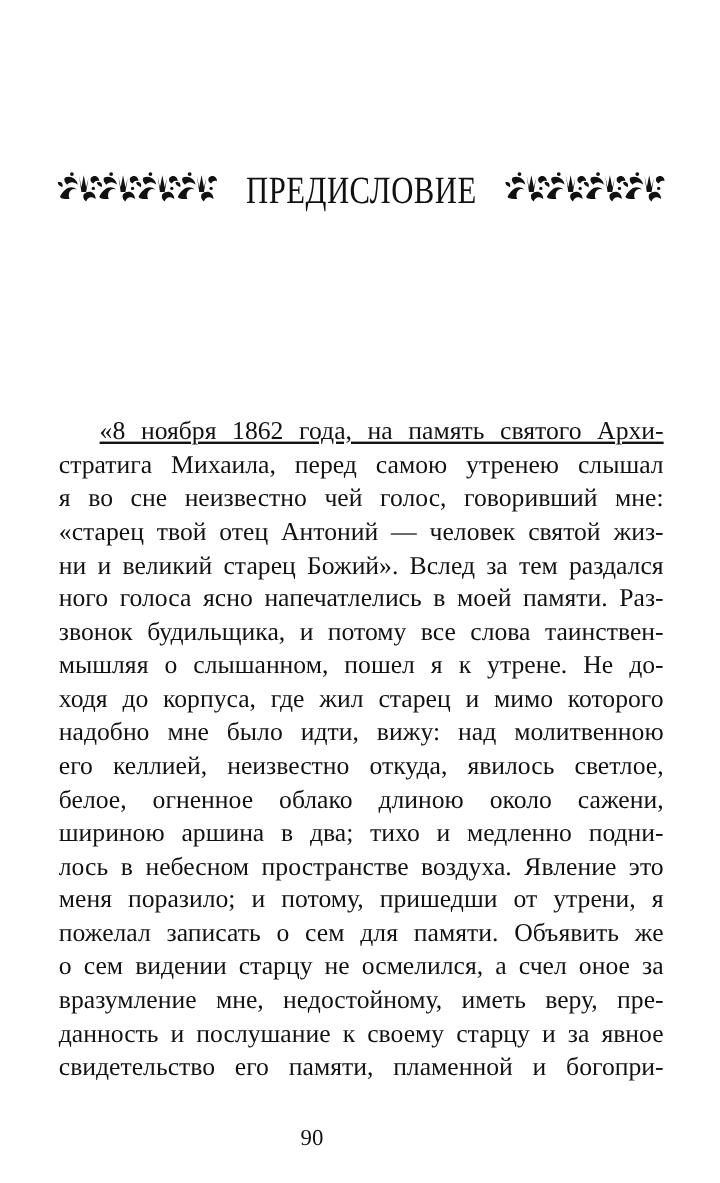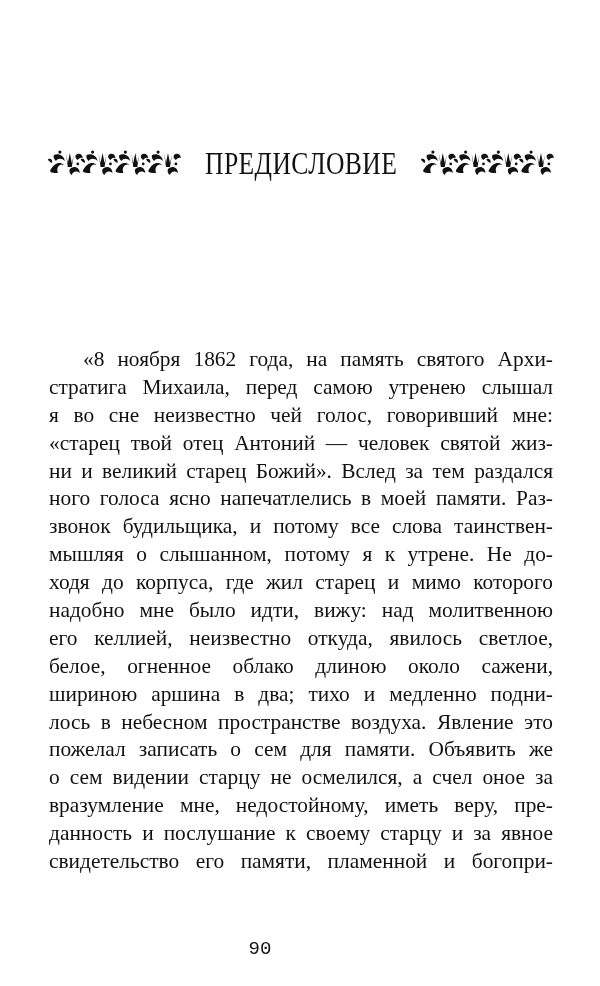--- a/index.html
+++ b/index.html
@@ -15,21 +15,21 @@
       color: #111111;
       font-family: "Liberation Serif", "DejaVu Serif", serif;
     }
     .heading-row {
       position: absolute;
       left: 48px;
       top: 140px;
       width: 506px;
       height: 44px;
       display: flex;
-      align-items: center;
+      align-items: flex-start;
       justify-content: space-between;
     }
     .ornament {
       width: 134px;
       height: 30px;
       display: block;
     }
     .title {
       font-family: "Liberation Serif", "DejaVu Serif", serif;
       font-size: 32px;
@@ -54,30 +54,30 @@
     }
     .line {
       display: block;
       white-space: nowrap;
       text-align: justify;
       text-align-last: justify;
       height: 27.9px;
     }
     .line.indent {
       padding-left: 34px;
+      text-decoration: underline;
     }
     .page-number {
       position: absolute;
       left: 0;
       width: 520px;
       top: 938px;
       text-align: center;
       font-size: 19px;
       color: #111;
-      font-family: Liberation Mono, monospace;
     }
   </style>
 </head>
 <body>
 
 <svg width="0" height="0" style="position:absolute">
   <defs>
     <g id="orn-unit">
       <path d="M2 22 C6 14, 12 12, 16 16 C12 14, 8 18, 10 24 C6 24, 3 24, 2 22 Z" fill="#111"></path>
       <path d="M6 6 C10 4, 16 6, 17 12 C14 9, 10 9, 8 12 C6 10, 5 8, 6 6 Z" fill="#111"></path>
@@ -108,27 +108,28 @@
 </div>
 
 <div class="body-text">
   <span class="line indent">«8 ноября 1862 года, на память святого Архи-</span>
   <span class="line">стратига Михаила, перед самою утренею слышал</span>
   <span class="line">я во сне неизвестно чей голос, говоривший мне:</span>
   <span class="line">«старец твой отец Антоний — человек святой жиз-</span>
   <span class="line">ни и великий старец Божий». Вслед за тем раздался</span>
   <span class="line">ного голоса ясно напечатлелись в моей памяти. Раз-</span>
   <span class="line">звонок будильщика, и потому все слова таинствен-</span>
-  <span class="line">мышляя о слышанном, потому я к утрене. Не до-</span>
+  <span class="line">мышляя о слышанном, пошел я к утрене. Не до-</span>
   <span class="line">ходя до корпуса, где жил старец и мимо которого</span>
   <span class="line">надобно мне было идти, вижу: над молитвенною</span>
   <span class="line">его келлией, неизвестно откуда, явилось светлое,</span>
   <span class="line">белое, огненное облако длиною около сажени,</span>
   <span class="line">шириною аршина в два; тихо и медленно подни-</span>
   <span class="line">лось в небесном пространстве воздуха. Явление это</span>
+  <span class="line">меня поразило; и потому, пришедши от утрени, я</span>
   <span class="line">пожелал записать о сем для памяти. Объявить же</span>
   <span class="line">о сем видении старцу не осмелился, а счел оное за</span>
   <span class="line">вразумление мне, недостойному, иметь веру, пре-</span>
   <span class="line">данность и послушание к своему старцу и за явное</span>
   <span class="line">свидетельство его памяти, пламенной и богопри-</span>
 </div>
 
 <div class="page-number">90</div>
 
 </body></html>

